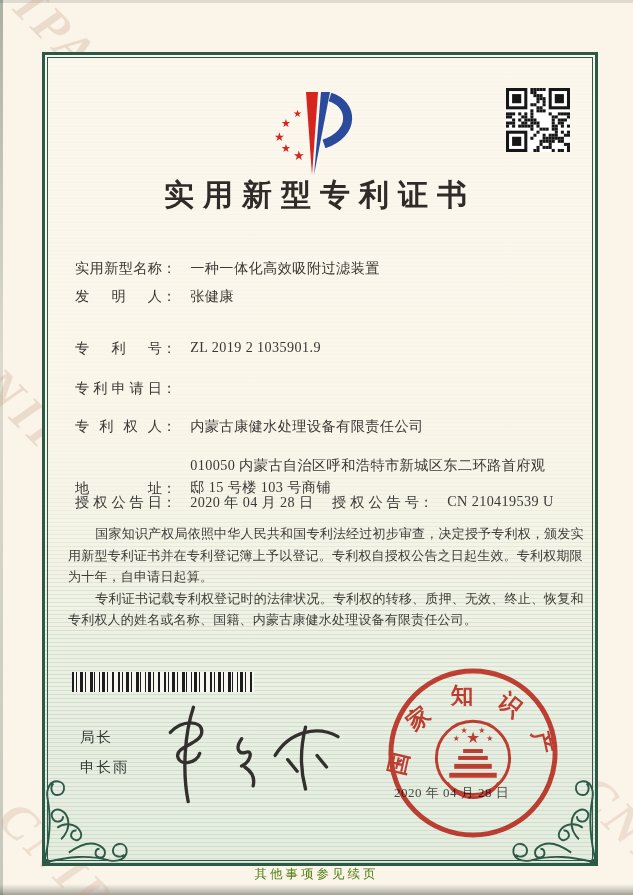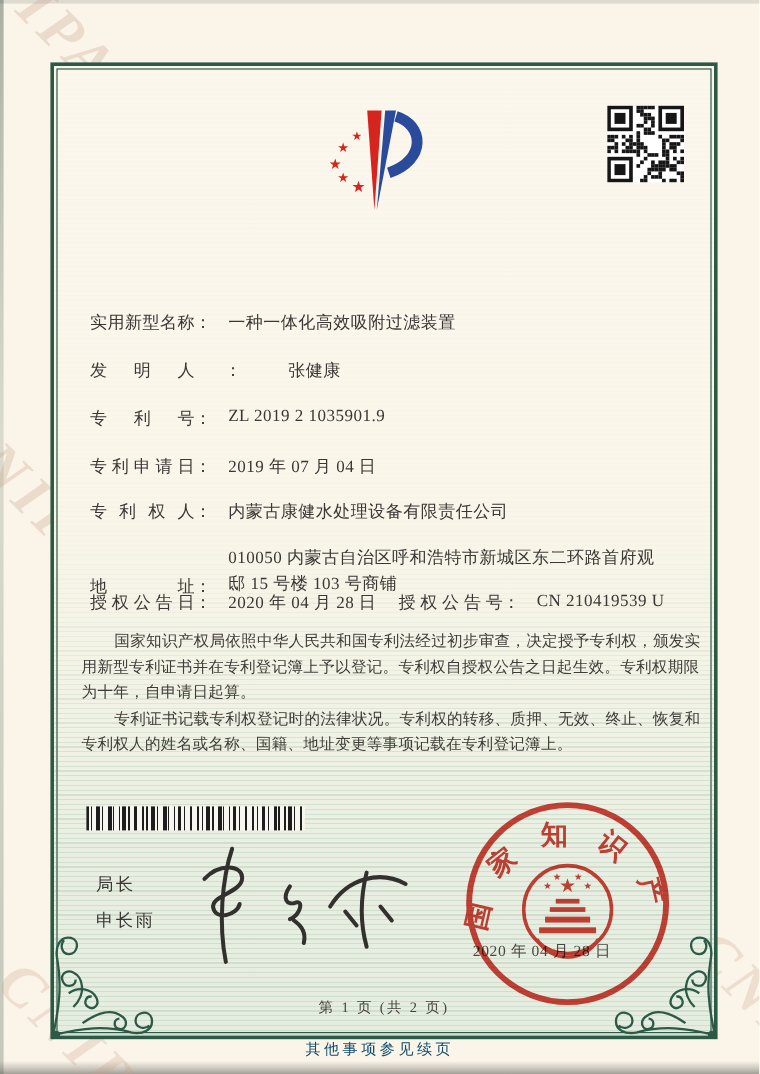--- a/index.html
+++ b/index.html
@@ -59,21 +59,21 @@
   .logo{position:absolute;left:214px;top:32px;width:95px;height:92px;}
   .qr{position:absolute;left:461px;top:33px;width:64px;height:64px;}
   .title{
     position:absolute;left:0;top:120px;width:100%;
     text-align:center;font-size:30px;font-weight:bold;
     letter-spacing:9px;color:#2e2b28;margin:0;
   }
   .field-row{position:absolute;left:30px;display:flex;font-size:14.2px;color:#3a3734;}
   .field-row .lab{display:inline-block;width:87px;text-align:justify;text-align-last:justify;}
   .field-row .val{margin-left:14px;letter-spacing:.4px;}
-  .row0{top:204px;} .row1{top:244px;gap:25px;} .row2{top:284px;} .row3{top:324px;}
+  .row0{top:204px;} .row1{top:232px;} .row2{top:284px;} .row3{top:324px;}
   .row4{top:362px;} .row5{top:399px;align-items:flex-end;} .row6{top:438px;}
   .row5 .val{width:362px;line-height:22px;}
   .row6b{left:287px;}
   .paras{position:absolute;left:23px;top:468px;width:521px;font-size:13px;
     line-height:21.5px;color:#3f3c38;}
   .paras p{margin:0;text-indent:2.1em;letter-spacing:.2px;font-family:Liberation Serif, serif;}
   .barcode{
     position:absolute;left:27px;top:617px;width:182px;height:20px;
     background:repeating-linear-gradient(90deg,
       #1d1d1d 0 2px,#f8f6f0 2px 4px,#1d1d1d 4px 5px,#f8f6f0 5px 8px,
@@ -86,21 +86,21 @@
     font-family:"Liberation Sans","DejaVu Sans",sans-serif;}
   .sig-name{position:absolute;left:35px;top:703px;font-size:14.5px;letter-spacing:2px;color:#3a3734;
     font-family:"Liberation Sans","DejaVu Sans",sans-serif;}
   .signature{position:absolute;left:100px;top:646px;width:210px;height:110px;}
   .seal-date{position:absolute;left:349px;top:729px;font-size:13px;letter-spacing:.5px;color:#4a4742;z-index:3;}
   .seal{position:absolute;left:339px;top:609px;width:178px;height:178px;
     mix-blend-mode:multiply;opacity:.9;z-index:5;}
   .page-info{position:absolute;left:0;top:776px;width:100%;text-align:center;
     font-size:12px;letter-spacing:2px;color:#45423e;}
   .continuation{position:absolute;left:0;top:866px;width:100%;text-align:center;
-    font-size:12.5px;letter-spacing:3px;color:#0c4a6e;z-index:2;}
+    font-size:12.5px;letter-spacing:3px;color:#4d7c0f;z-index:2;}
 </style>
 </head>
 <body>
 
 <div class="page">
 
   <span class="wm wm1">CNIPA</span>
   <span class="wm wm2">CNIPA</span>
   <span class="wm wm3">CNIPA</span>
   <span class="wm wm4">CNIPA</span>
@@ -252,40 +252,40 @@
           <rect x="3" y="3" width="15" height="15" fill="#fff"></rect>
           <rect x="6" y="6" width="9" height="9" fill="#161616"></rect>
           <rect x="42" y="0" width="21" height="21" fill="#161616"></rect>
           <rect x="45" y="3" width="15" height="15" fill="#fff"></rect>
           <rect x="48" y="6" width="9" height="9" fill="#161616"></rect>
           <rect x="0" y="42" width="21" height="21" fill="#161616"></rect>
           <rect x="3" y="45" width="15" height="15" fill="#fff"></rect>
           <rect x="6" y="48" width="9" height="9" fill="#161616"></rect>
         </svg></div>
 
+    <h1 class="title">实用新型专利证书</h1>
 
     <div class="field-row row0">
       <span class="lab">实用新型名称</span>
         <span>：</span>
       <span class="val">一种一体化高效吸附过滤装置</span>
     </div>
     <div class="field-row row1">
       <span class="lab">发明人</span>
         <span>：</span>
       <span class="val">张健康</span>
     </div>
     <div class="field-row row2">
       <span class="lab">专利号</span>
         <span>：</span>
       <span class="val">ZL 2019 2 1035901.9</span>
     </div>
     <div class="field-row row3">
       <span class="lab">专利申请日</span>
         <span>：</span>
-      <span class="val">2019 年 07 月 04 日</span>
     </div>
     <div class="field-row row4">
       <span class="lab">专利权人</span>
         <span>：</span>
       <span class="val">内蒙古康健水处理设备有限责任公司</span>
     </div>
     <div class="field-row row5">
       <span class="lab">地址</span>
         <span>：</span>
       <span class="val">010050 内蒙古自治区呼和浩特市新城区东二环路首府观邸 15 号楼 103 号商铺</span>
@@ -296,21 +296,21 @@
       <span class="val">2020 年 04 月 28 日</span>
     </div>
     <div class="field-row row6 row6b">
       <span class="lab">授权公告号</span>
         <span>：</span>
       <span class="val">CN 210419539 U</span>
     </div>
 
     <div class="paras">
       <p>国家知识产权局依照中华人民共和国专利法经过初步审查，决定授予专利权，颁发实用新型专利证书并在专利登记簿上予以登记。专利权自授权公告之日起生效。专利权期限为十年，自申请日起算。</p>
-      <p>专利证书记载专利权登记时的法律状况。专利权的转移、质押、无效、终止、恢复和专利权人的姓名或名称、国籍、地址变更等事项记载在专利登记簿上。</p>
+      <p>专利证书记载专利权登记时的法律状况。专利权的转移、质押、无效、终止、恢复和专利权人的姓名或名称、国籍、内蒙古康健水处理设备有限责任公司。</p>
     </div>
 
     <div class="barcode"></div>
 
     <div class="sig-title">局长</div>
     <div class="sig-name">申长雨</div>
     <svg class="signature" viewBox="0 0 200 105">
       <g fill="none" stroke="#23211f" stroke-width="3.2" stroke-linecap="round" opacity="0.92">
         <path d="M46,6 C 38,30 35,66 41,96"></path>
         <path d="M24,30 C 36,17 54,19 54,29 C 54,41 29,43 31,53 C 33,63 50,59 52,50"></path>
@@ -341,21 +341,20 @@
         <text x="99" y="70" font-size="8" text-anchor="middle" stroke="none" font-family="DejaVu Sans, sans-serif">★</text>
         <text x="107" y="78" font-size="8" text-anchor="middle" stroke="none" font-family="DejaVu Sans, sans-serif">★</text>
         <rect x="80" y="86" width="20" height="4" stroke="none"></rect>
         <rect x="75" y="93" width="30" height="4" stroke="none"></rect>
         <rect x="71" y="101" width="38" height="5" stroke="none"></rect>
         <rect x="66" y="110" width="48" height="5" stroke="none"></rect>
         <path d="M64,120 A 30,30 0 0 0 116,120" fill="none" stroke-width="3"></path>
       </g>
     </svg>
 
-    <div class="page-info">第 1 页 (共 2 页)</div>
 
     <svg class="corner-orn left" viewBox="0 0 100 100">
       <g fill="none" stroke="#2d5a47" stroke-width="2">
         <path d="M4,96 C10,70 12,50 8,28 C6,18 10,8 20,10 C28,12 26,24 18,24 C12,24 10,16 14,12"></path>
         <path d="M6,94 C30,88 50,86 72,92 C82,94 92,90 90,80 C88,72 76,74 76,82 C76,88 84,90 88,86"></path>
         <path d="M22,70 C34,58 30,44 22,40 C16,37 10,42 13,48 C16,54 24,52 24,46"></path>
         <path d="M30,84 C44,74 56,72 64,78 C70,82 68,90 62,89 C56,88 57,80 62,80"></path>
         <path d="M18,58 C26,52 38,54 42,62 C45,68 40,73 35,70 C30,67 33,60 38,61"></path>
       </g>
       <circle cx="7" cy="94" r="3.5" fill="#2d5a47"></circle>

